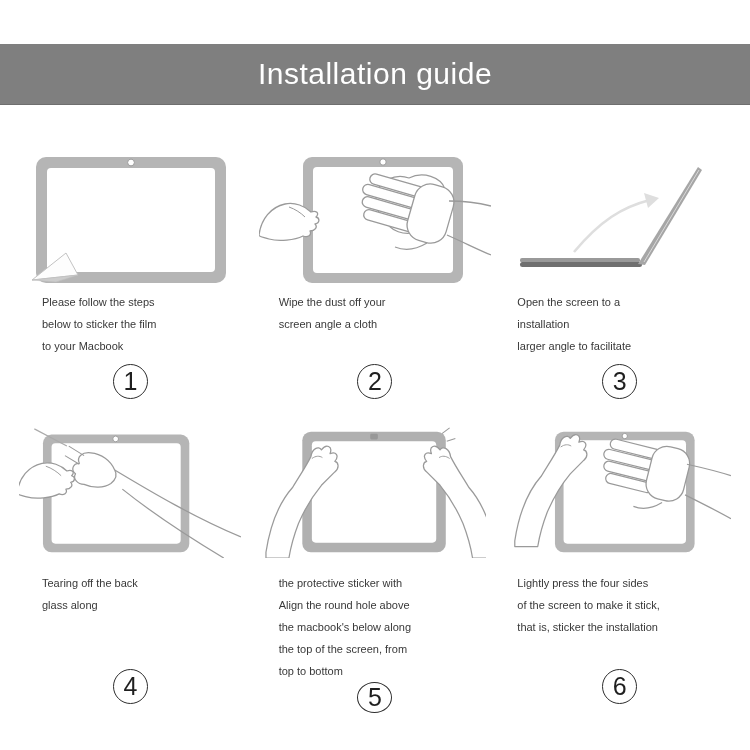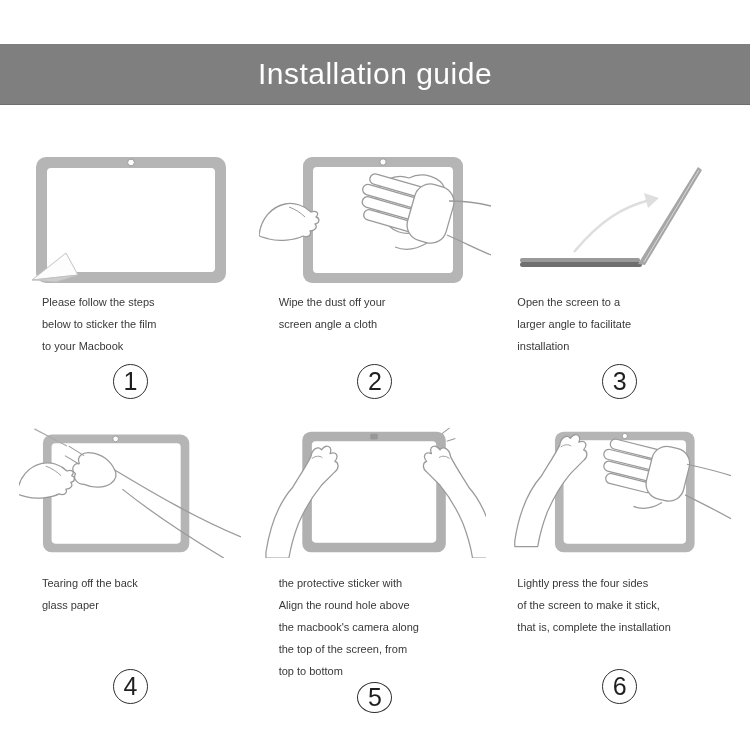--- a/index.html
+++ b/index.html
@@ -111,22 +111,22 @@
         <rect x="16" y="107" width="120" height="4.5" rx="2" fill="#999999"></rect>
         <rect x="16" y="111" width="122" height="5" rx="2.5" fill="#6f6f6f"></rect>
         <path d="M134,113 L194,16 L198,19 L141,114 Z" fill="#a6a6a6"></path>
         <path d="M195,19 L140,111" stroke="#d9d9d9" stroke-width="1" fill="none"></path>
         <path d="M70,101 C96,70 118,56 146,49" fill="none" stroke="#dedede" stroke-width="2.6"></path>
         <path d="M140,42 L155,47 L144,57 Z" fill="#dedede"></path>
       </svg>
     </div>
     <div class="caption">
       <span>Open the screen to a</span>
+      <span>installation</span>
       <span>larger angle to facilitate</span>
-      <span>installation</span>
     </div>
     <div class="badge">
       <span>3</span>
     </div>
   </div>
 
   <div class="step row2">
     <div class="illus">
       <svg viewBox="0 0 232 138">
         <rect x="25" y="9" width="153" height="123" rx="9" fill="#b5b5b5"></rect>
@@ -138,21 +138,21 @@
           <path d="M30,56 C36,58 42,62 46,66" fill="none" stroke="#9a9a9a" stroke-width="1"></path>
         </g>
         <path d="M232,116 C184,96 140,70 100,46" fill="none" stroke="#9a9a9a" stroke-width="1.3"></path>
         <path d="M214,138 C174,114 138,90 108,66" fill="none" stroke="#9a9a9a" stroke-width="1.3"></path>
         <path d="M100,46 C96,36 86,29 75,28 C66,27 60,32 63,39 C56,39 54,46 59,50 C56,55 61,61 68,61 C77,65 89,65 96,60 C101,56 103,51 100,46 Z" fill="#ffffff" stroke="#9a9a9a" stroke-width="1.3" stroke-linejoin="round"></path>
         <path d="M68,31 L52,21 M63,40 L48,31" stroke="#9a9a9a" stroke-width="1.1" fill="none"></path>
       </svg>
     </div>
     <div class="caption">
       <span>Tearing off the back</span>
-      <span>glass paper</span>
+      <span>glass along</span>
     </div>
     <div class="badge">
       <span>4</span>
     </div>
   </div>
 
   <div class="step row2">
     <div class="illus">
       <svg viewBox="0 0 232 138">
         <rect x="40" y="6" width="150" height="126" rx="9" fill="#b0b0b0"></rect>
@@ -163,21 +163,21 @@
         <g transform="translate(244,0) scale(-1,1)">
           <path d="M2,132 C6,106 14,82 30,64 C36,54 44,42 49,32 C50,24 57,20 60,25 C65,18 72,21 69,29 C75,26 79,31 74,37 C78,38 79,44 74,48 L60,62 C50,74 42,88 36,102 C31,115 28,126 26,138 L2,138 Z" fill="#ffffff" stroke="#9a9a9a" stroke-width="1.3" stroke-linejoin="round"></path>
           <path d="M50,34 C54,31 58,31 61,33" fill="none" stroke="#9a9a9a" stroke-width="1"></path>
         </g>
         <path d="M186,8 L194,2 M191,16 L200,13" stroke="#9a9a9a" stroke-width="1.1" fill="none"></path>
       </svg>
     </div>
     <div class="caption">
       <span>the protective sticker with</span>
       <span>Align the round hole above</span>
-      <span>the macbook's camera along</span>
+      <span>the macbook's below along</span>
       <span>the top of the screen, from</span>
       <span>top to bottom</span>
     </div>
     <div class="badge">
       <span>5</span>
     </div>
   </div>
 
   <div class="step row2">
     <div class="illus">
@@ -197,20 +197,20 @@
           <rect x="146" y="18" width="40" height="56" rx="16"></rect>
         </g>
         <path d="M160,80 C150,86 140,88 130,84" fill="none" stroke="#9a9a9a" stroke-width="1.2"></path>
         <path d="M186,40 C204,44 220,48 232,52" fill="none" stroke="#9a9a9a" stroke-width="1.3"></path>
         <path d="M184,72 C204,82 220,90 232,97" fill="none" stroke="#9a9a9a" stroke-width="1.3"></path>
       </svg>
     </div>
     <div class="caption">
       <span>Lightly press the four sides</span>
       <span>of the screen to make it stick,</span>
-      <span>that is, complete the installation</span>
+      <span>that is, sticker the installation</span>
     </div>
     <div class="badge">
       <span>6</span>
     </div>
   </div>
 
 </div>
 
 </body></html>

